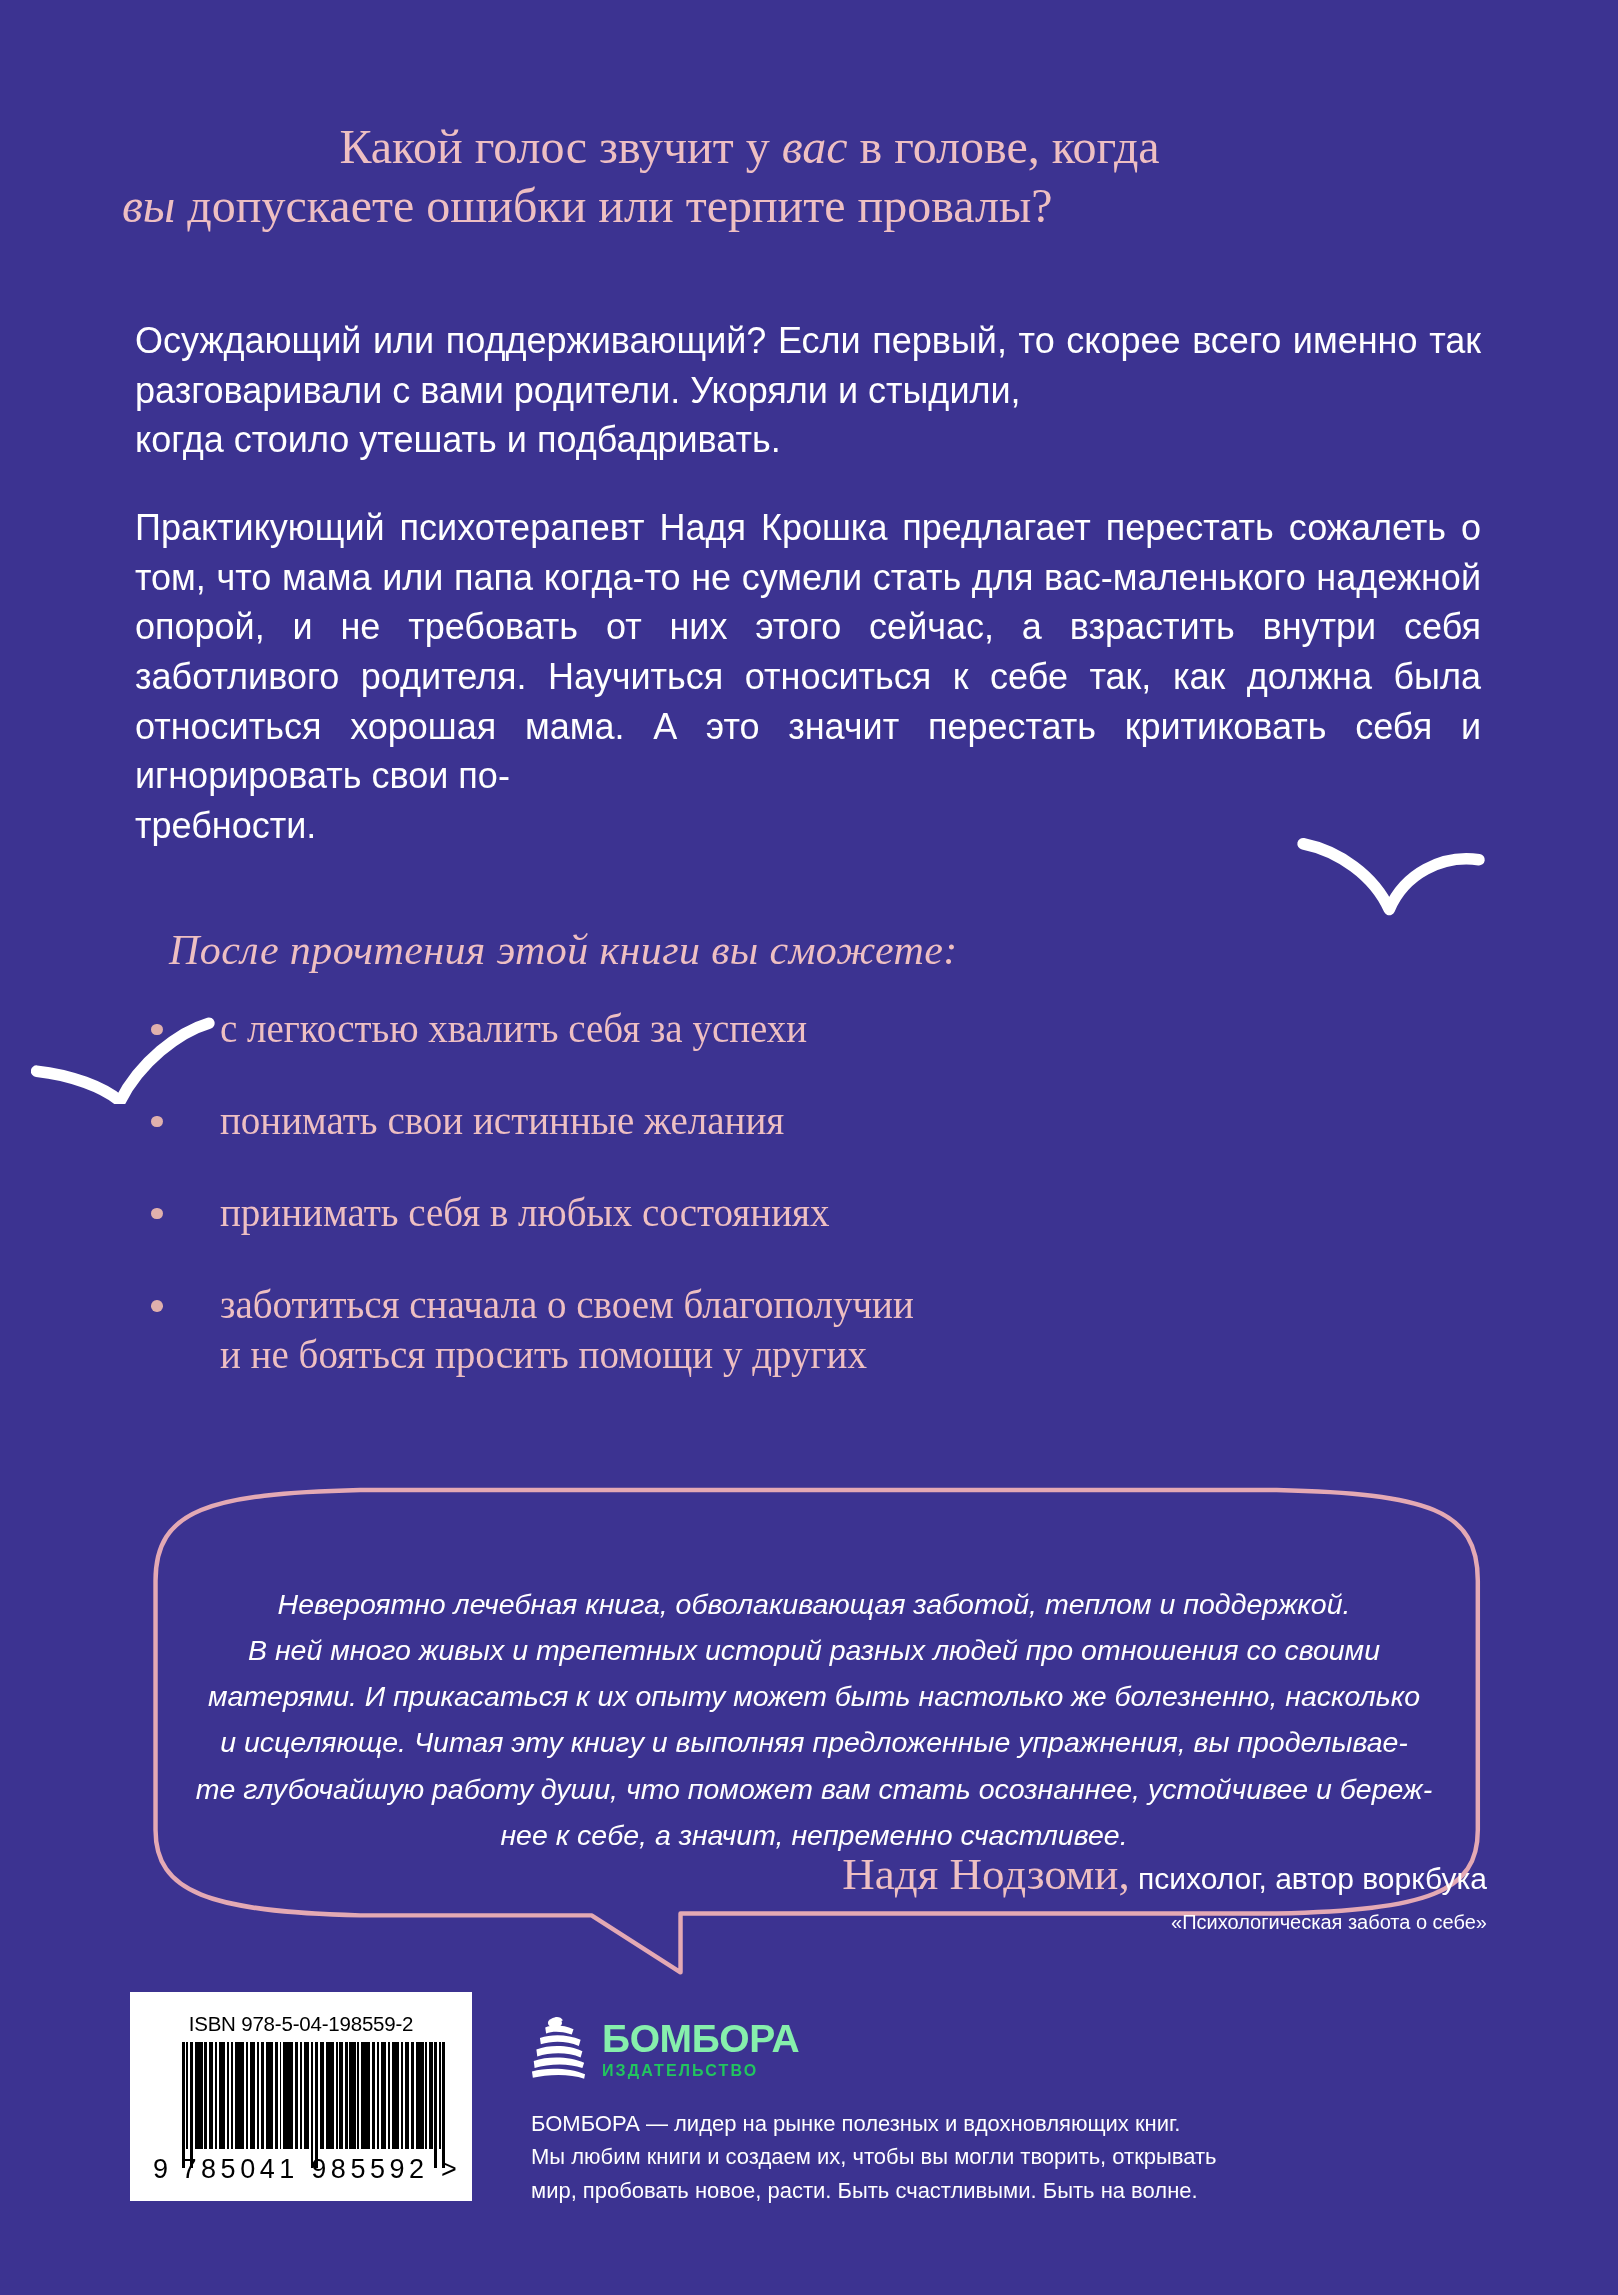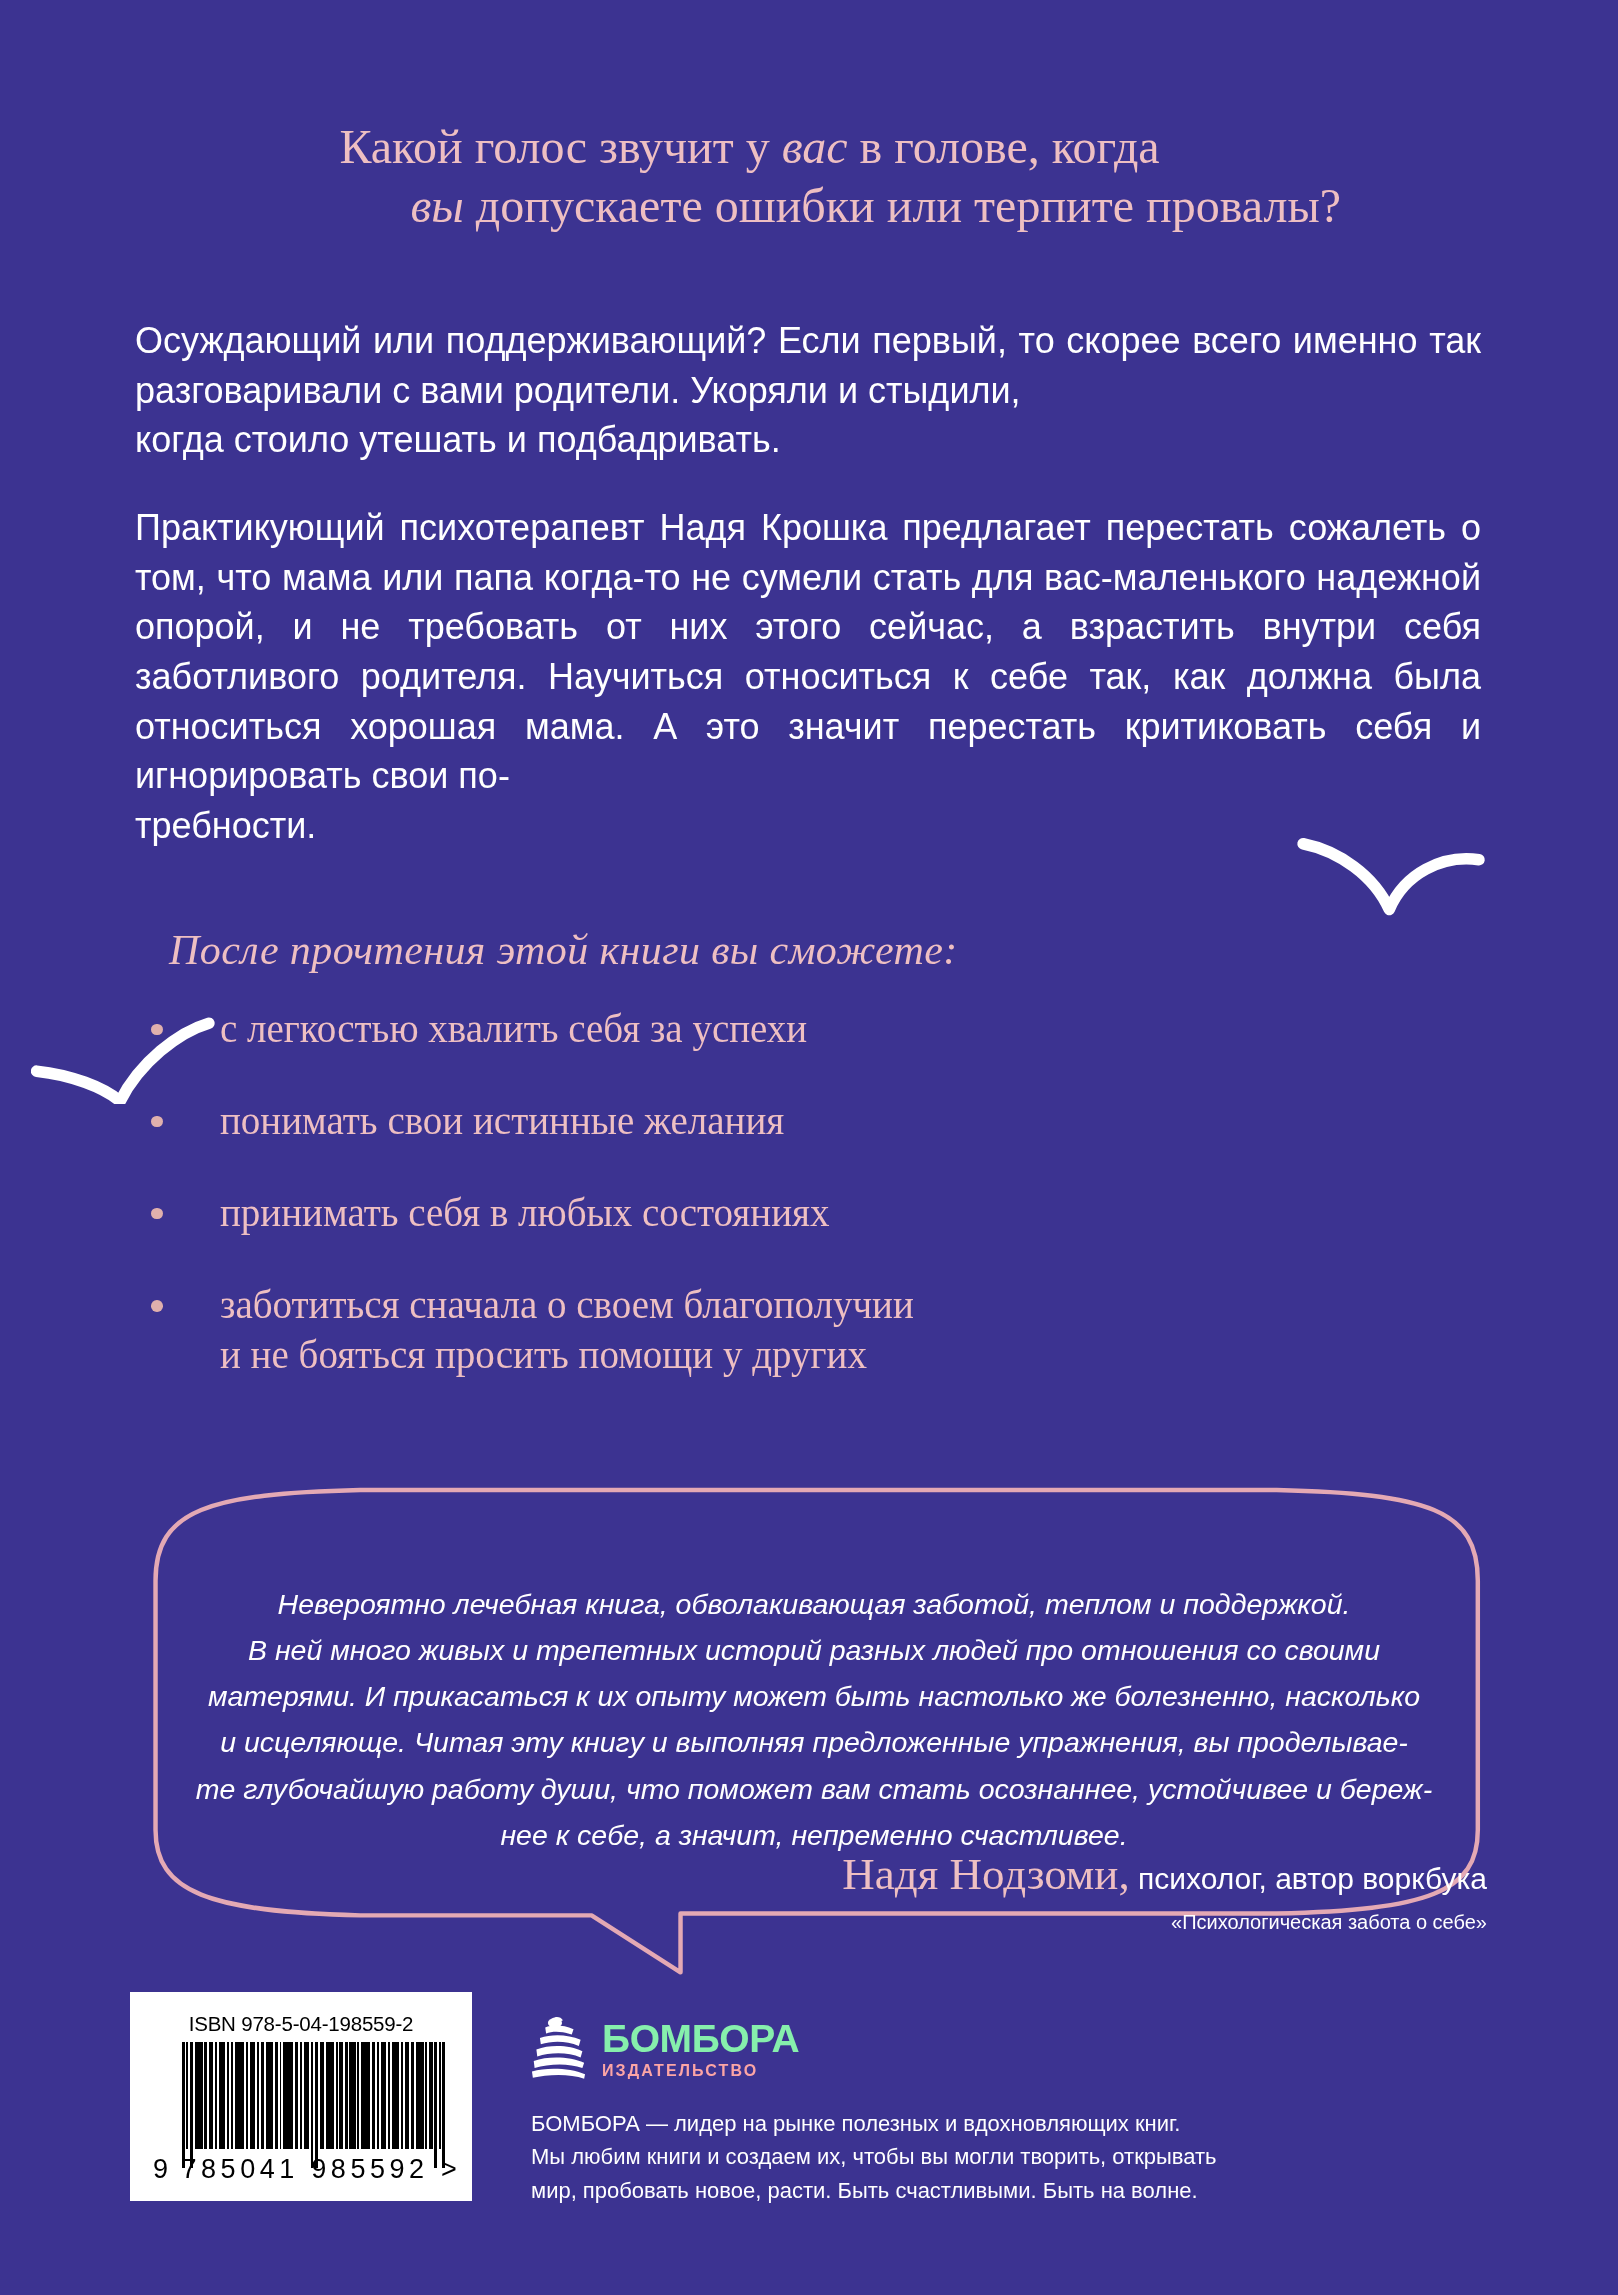--- a/index.html
+++ b/index.html
@@ -25,21 +25,21 @@
     top: 118px;
     width: 1353px;
     font-family: "Liberation Serif", serif;
     font-size: 48px;
     line-height: 1.22;
     color: #eebfc2;
     text-align: center;
   }
   #headline .ln { display: block; }
   #headline .ln1 { text-align: center; padding-right: 98px; }
-  #headline .ln2 { text-align: right; padding-right: 134px; }
+  #headline .ln2 { text-align: left; padding-right: 134px; }
   #headline em { font-style: italic; }
 
   
   .body-para {
     position: absolute;
     left: 135px;
     width: 1346px;
     color: #ffffff;
     font-family: "Liberation Sans Narrow", "Liberation Sans", sans-serif;
     font-size: 36px;
@@ -215,21 +215,21 @@
     font-weight: bold;
     font-size: 39px;
     line-height: 0.96;
     color: #86efac;
     letter-spacing: -0.4px;
   }
   #pub-sub {
     font-family: "Liberation Sans", sans-serif;
     font-weight: bold;
     font-size: 16px;
-    color: #fca5a5;
+    color: #22c55e;
     letter-spacing: 2.1px;
     margin-top: 4.5px;
   }
   #pub-blurb {
     margin-top: 23px;
     width: 801px;
     color: #ffffff;
     font-family: "Liberation Sans Narrow", "Liberation Sans", sans-serif;
     font-size: 22px;
     line-height: 1.52;

